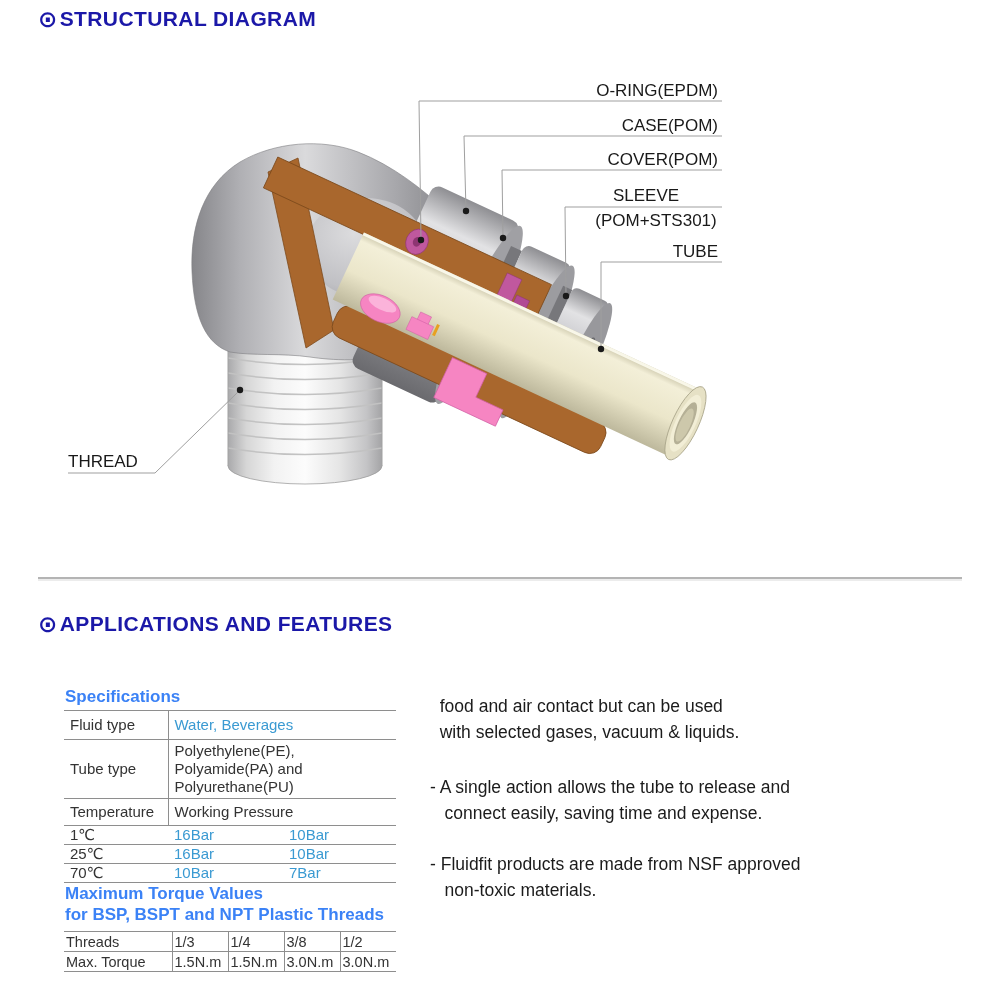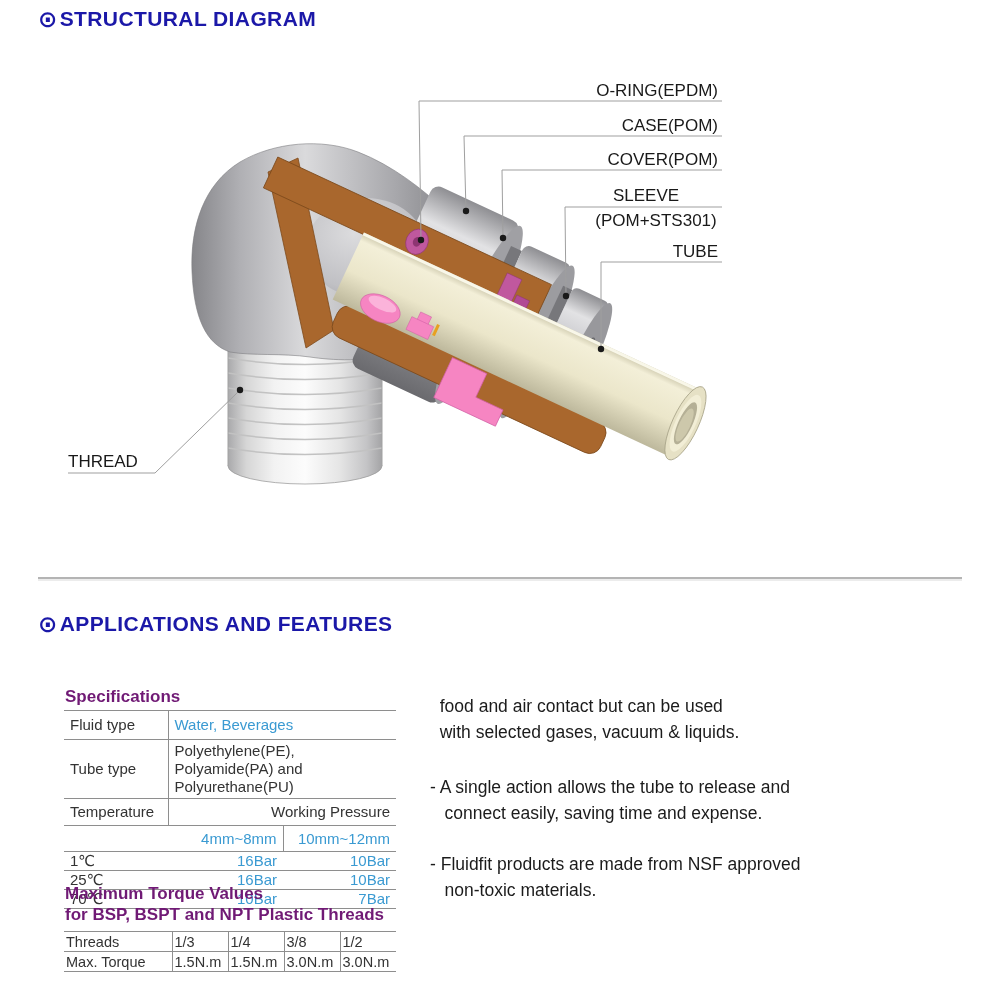--- a/index.html
+++ b/index.html
@@ -17,27 +17,27 @@
   #h-applications{top:612px;}
   
   .divider{position:absolute;left:38px;top:577px;width:924px;height:2px;background:#b4b4b4;box-shadow:0 2px 0 #ececec;}
   
   #diagram-svg{position:absolute;left:0;top:0;width:1000px;height:560px;}
   #diagram-svg text{font-family:"Liberation Sans","DejaVu Sans",sans-serif;font-size:17px;fill:#191919;}
   .leader{stroke:#9f9f9f;stroke-width:1;fill:none;}
   .dot{fill:#1a1a1a;}
   
   .specs{position:absolute;left:64px;top:686px;width:340px;}
-  .tbl-title{color:#701a75;font-size:17px;font-weight:bold;margin:0 0 3px 1px;line-height:21px;}
+  .tbl-title{color:#3b82f6;font-size:17px;font-weight:bold;margin:0 0 3px 1px;line-height:21px;}
   table.spec{border-collapse:collapse;table-layout:fixed;width:332px;font-size:15px;color:#333;
     border-top:1px solid #8e8e8e;}
   table.spec td{border-bottom:1px solid #8e8e8e;padding:2px 6px;line-height:1.2;vertical-align:middle;}
   table.spec .vline{border-right:1px solid #8e8e8e;}
   .blue{color:#3a9ad2;margin-top:46px;}
-  .ctr{text-align:right;}
+  .ctr{text-align:left;}
   td.rowlabel{color:#333;}
   tr.bar-row td{padding:0 6px;height:17px;}
   .torque-block{position:absolute;left:64px;top:883px;width:345px;}
   table.torque{border-collapse:collapse;table-layout:fixed;width:332px;font-size:14.5px;color:#333;
     border-top:1px solid #8e8e8e;margin-top:6px;}
   table.torque td{border-bottom:1px solid #8e8e8e;border-right:1px solid #8e8e8e;text-align:left;padding:1px 2px;height:17px;}
   table.torque td:last-child{border-right:none;}
   
   .features{position:absolute;left:430px;top:694px;width:560px;font-size:17.5px;color:#1b1b1b;}
   .feature{margin:0 0 30px 0;}
@@ -208,25 +208,20 @@
       <td class="vline rowlabel" style="height:24px">Fluid type</td>
       <td colspan="2" class="blue">Water, Beverages</td>
     </tr>
     <tr>
       <td class="vline rowlabel" style="height:38px">Tube type</td>
       <td colspan="2">Polyethylene(PE), Polyamide(PA) and Polyurethane(PU)</td>
     </tr>
     <tr>
       <td class="vline rowlabel" style="height:22px">Temperature</td>
       <td colspan="2" class="ctr">Working Pressure</td>
-    </tr>
-    <tr>
-      <td style="height:21px"></td>
-      <td class="ctr blue vline">4mm~8mm</td>
-      <td class="ctr blue">10mm~12mm</td>
     </tr>
     <tr class="bar-row">
       <td class="rowlabel">1℃</td>
       <td class="ctr blue">16Bar</td>
       <td class="ctr blue">10Bar</td>
     </tr>
     <tr class="bar-row">
       <td class="rowlabel">25℃</td>
       <td class="ctr blue">16Bar</td>
       <td class="ctr blue">10Bar</td>

